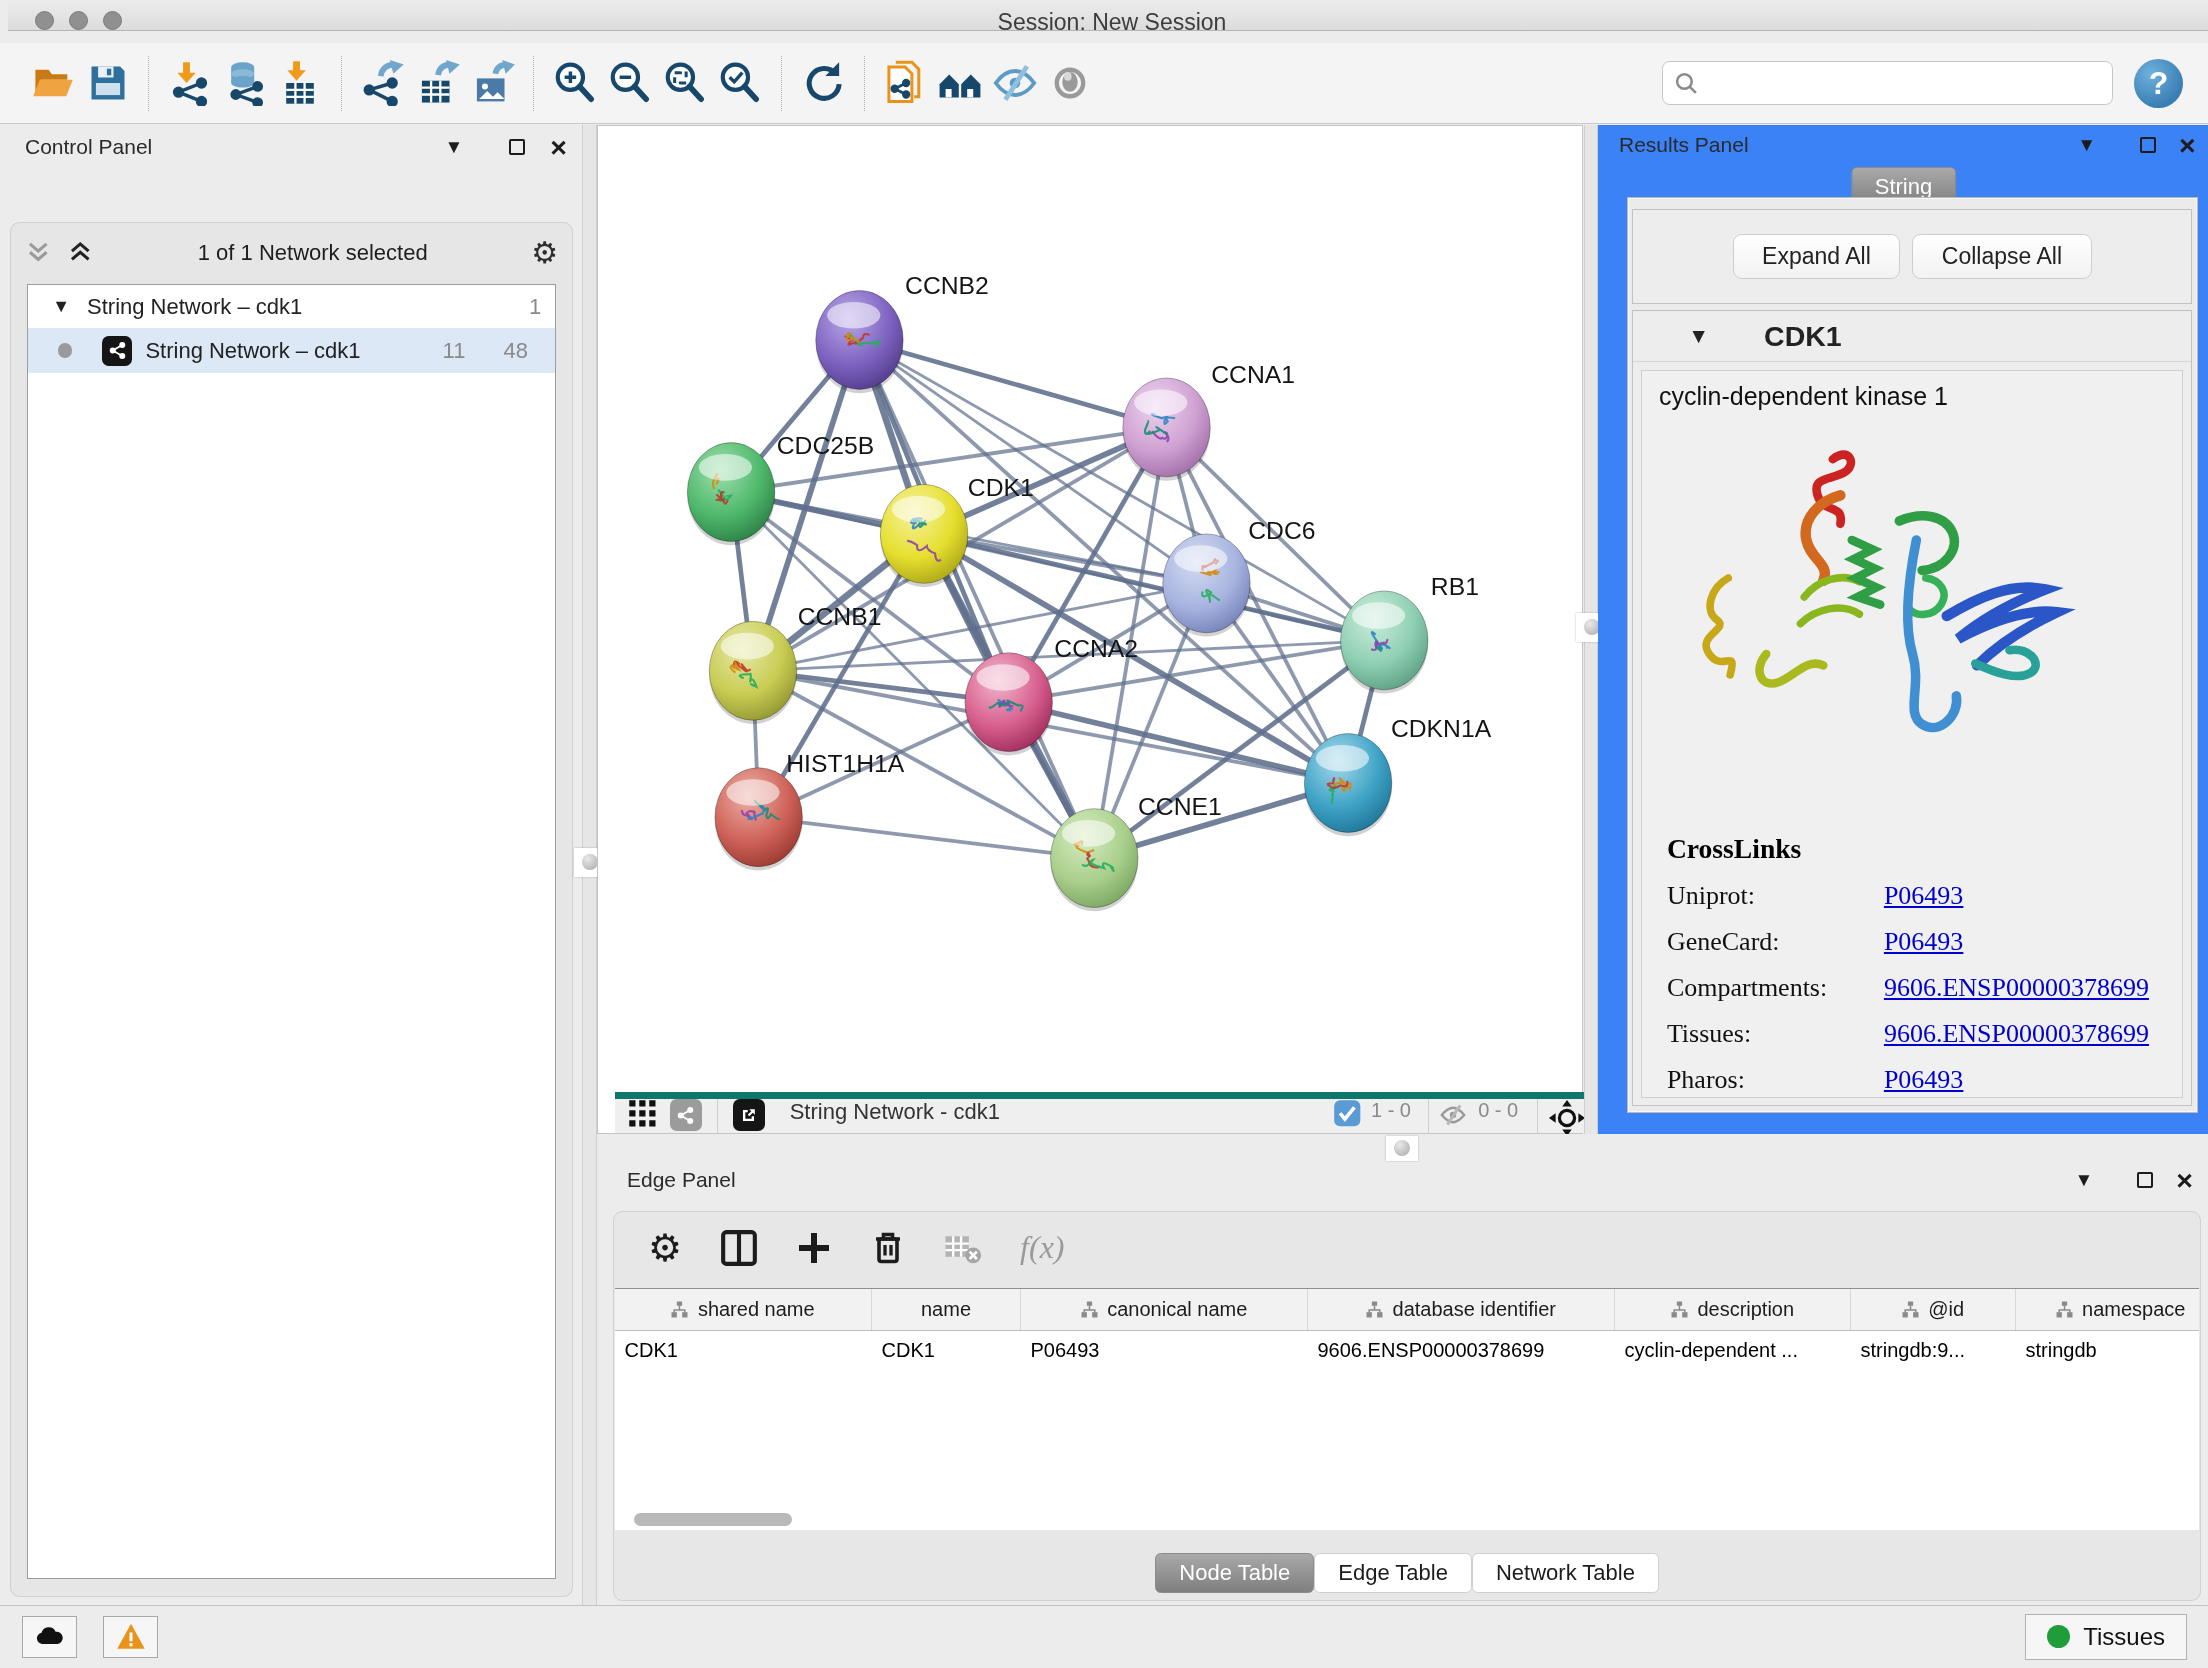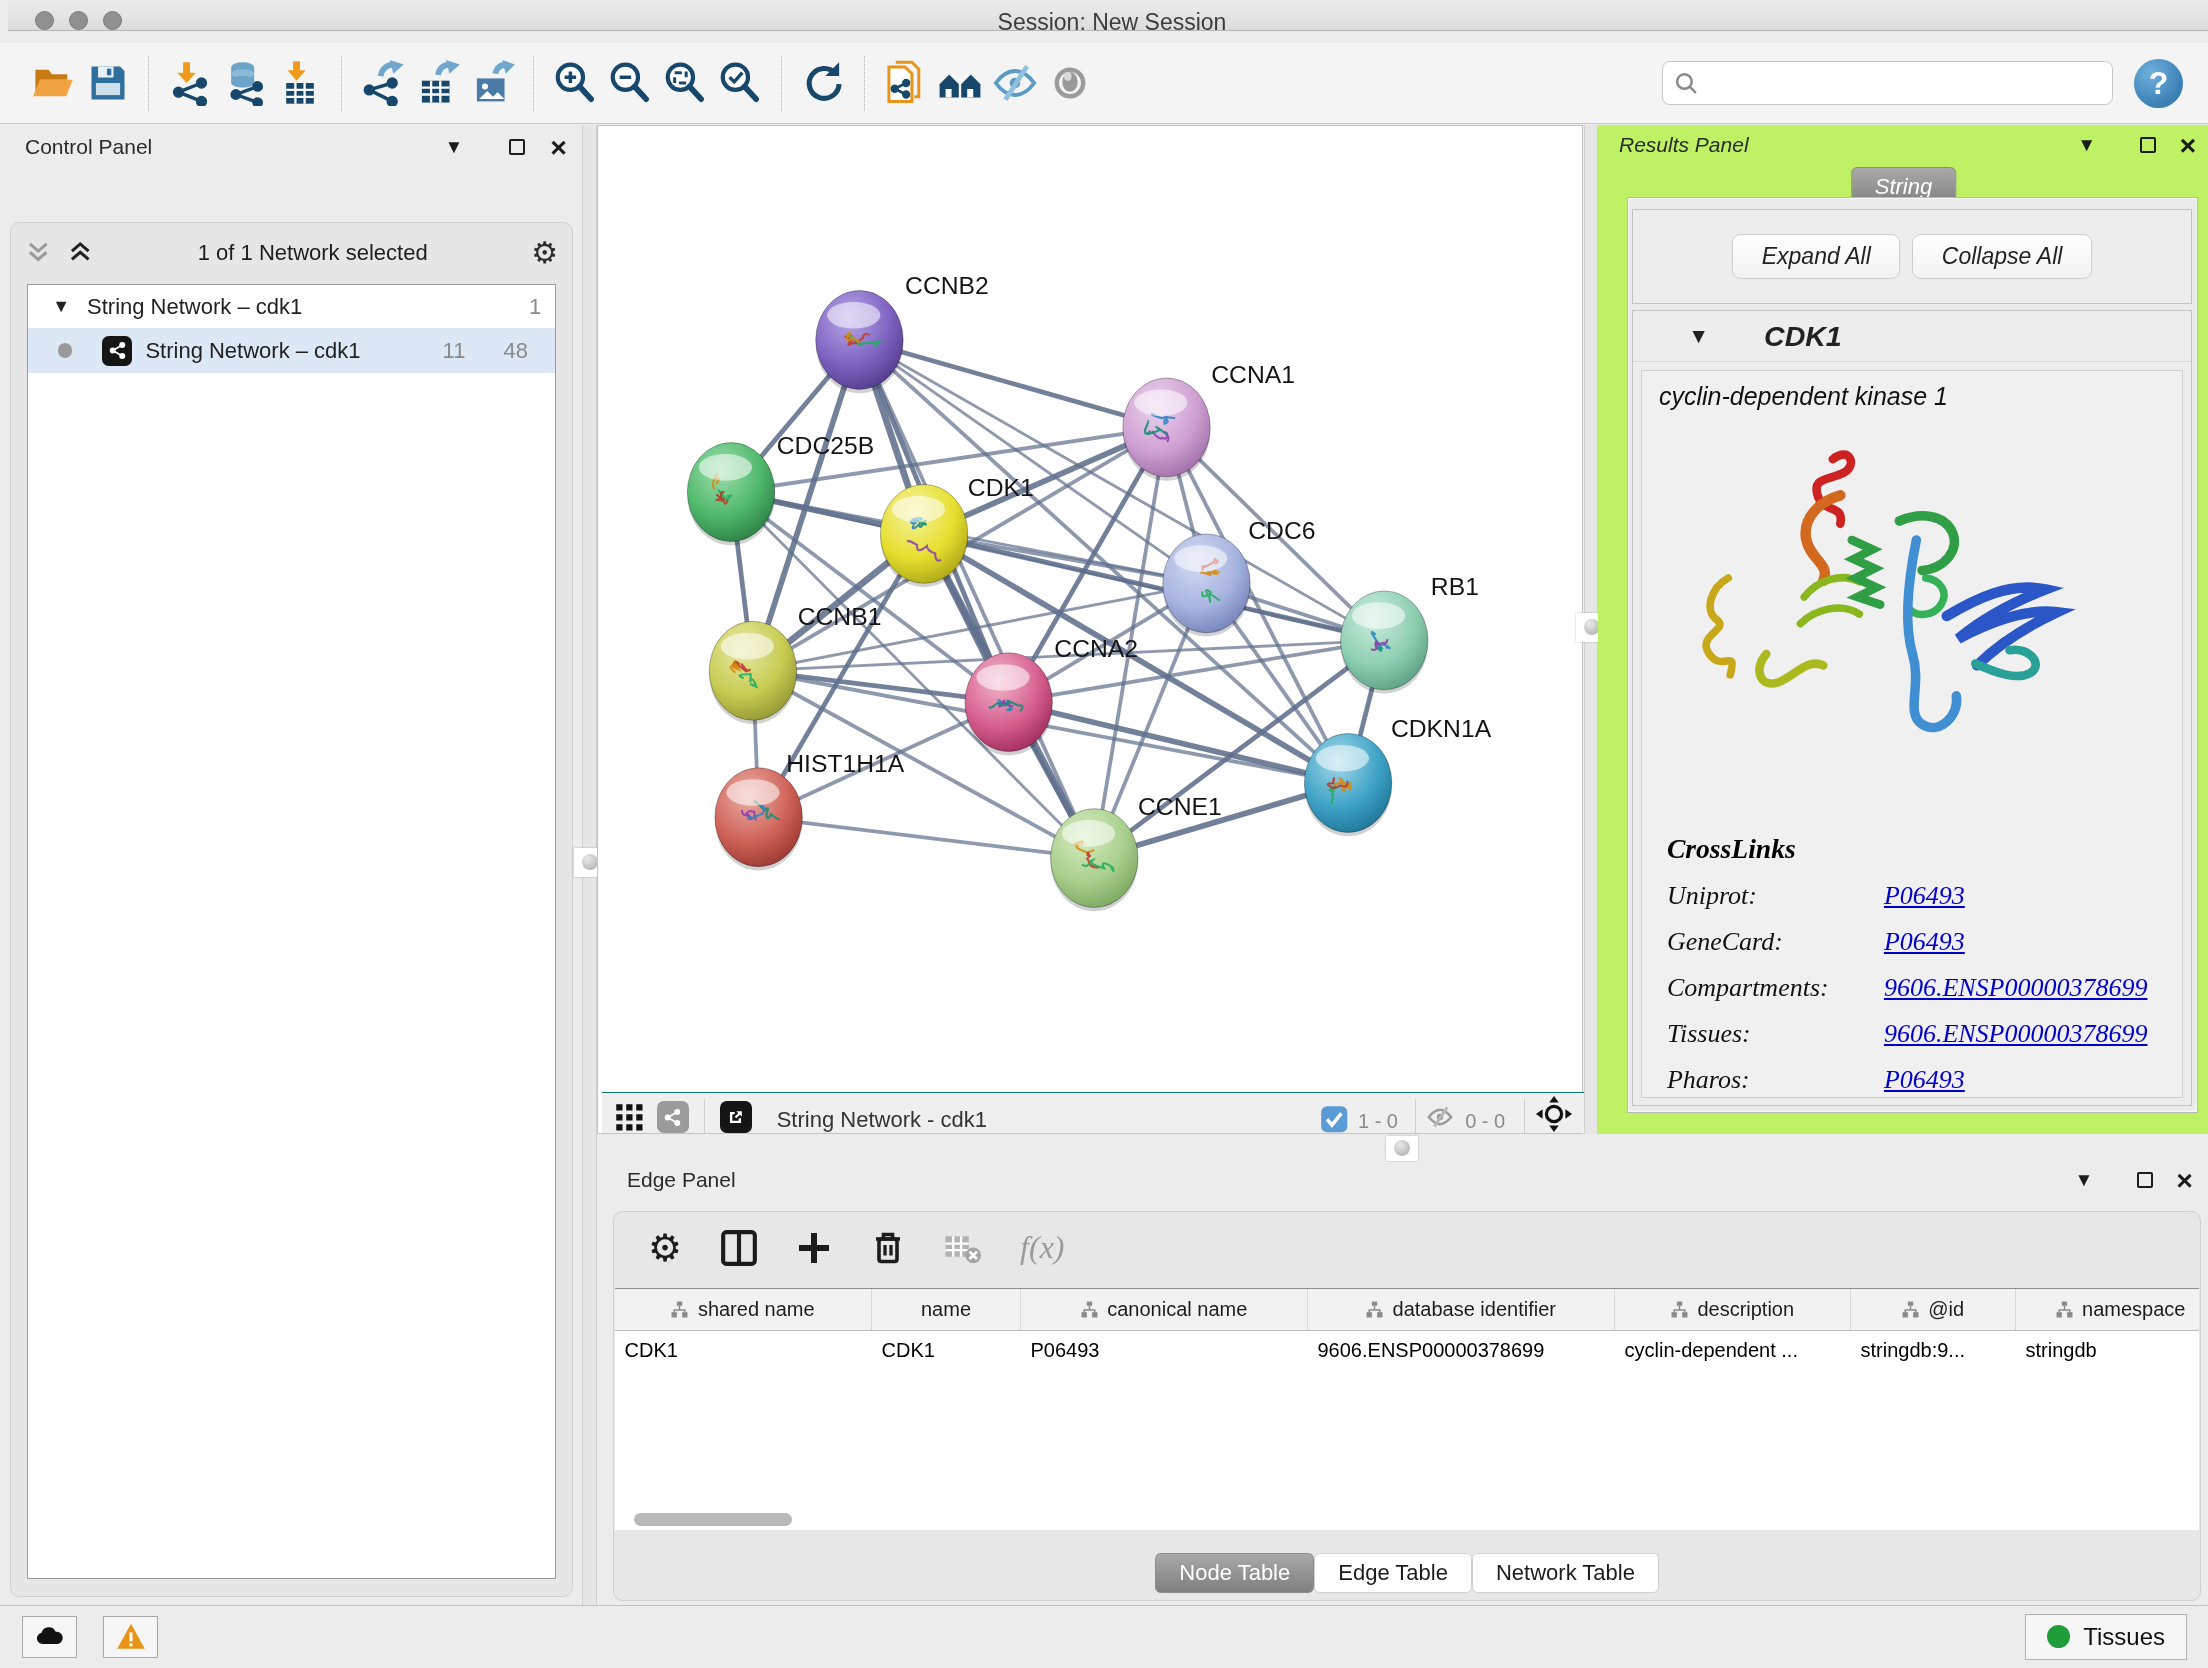--- a/index.html
+++ b/index.html
@@ -66,28 +66,28 @@
   
   .vsplit { position:absolute; background:#e6e6e6; border-left:1px solid #cfcfcf; border-right:1px solid #cfcfcf; }
   .handle { position:absolute; width:32px; height:28.5px; background:#fff; display:flex;
     align-items:center; justify-content:center; box-shadow:0 0 1.9px rgba(0,0,0,.25); }
   .handle i { width:16px; height:16px; border-radius:50%;
     background:radial-gradient(circle at 35% 30%, #e9e9e9, #a8a8a8); display:block; }
   
   .network { position:absolute; left:597px; top:125px; width:986px; height:1009px;
     background:#fff; border:1px solid #c4c4c4; }
   .netsvg { position:absolute; left:0; top:0; width:984px; height:966px; }
-  .netbar { position:absolute; left:4px; bottom:0; width:984px; height:41px;
-    background:#efefef; border-top:1px solid #0f766e; display:flex; align-items:flex-end; padding:0 13.3px; }
+  .netbar { position:absolute; left:17px; bottom:0; width:984px; height:41px;
+    background:#efefef; border-top:7px solid #0f766e; display:flex; align-items:flex-start; padding:0 13.3px; }
   .nb-sep { width:0; height:34px; border-left:1px solid #cfcfcf; margin:0 15px; }
   .nb-title { font-size:22px; color:#333; margin-left:25px; flex:1; }
   .nb-count { font-size:20px; color:#8a8a8a; margin:0 9.5px; }
   .nb-sq { width:32px; height:32px; border-radius:6.7px; display:flex; align-items:center; justify-content:center; }
   
-  .results { position:absolute; left:1598px; top:125px; width:611px; height:1009px; background:#bef264;font-style:italic; }
+  .results { position:absolute; left:1598px; top:125px; width:611px; height:1009px; background:#3b82f6; }
   .rp-head { position:absolute; left:21px; right:13.3px; top:7.6px; display:flex; align-items:center; }
   .rp-tab { position:absolute; top:42px; left:50%; transform:translateX(-50%); }
   .rp-container { position:absolute; left:28.5px; right:11.4px; top:72px; height:916px;
     background:#ebebeb; border:1px solid #b9b9b9; box-shadow:inset 0 0 0 1px #f8f8f8; }
   .rp-expandbar { position:absolute; left:4.8px; right:4.8px; top:11.4px; height:95px;
     border:1px solid #c2c2c2; background:#ededed; display:flex; align-items:center;
     justify-content:center; gap:12px; }
   .rp-btn { height:45px; padding:0 28.5px; background:linear-gradient(#ffffff,#f2f2f2);
     border:1px solid #cdcdcd; border-radius:8.6px; font-size:23px; display:flex; align-items:center; }
   .genebox { position:absolute; left:4.8px; right:4.8px; top:112px; bottom:5.7px;

